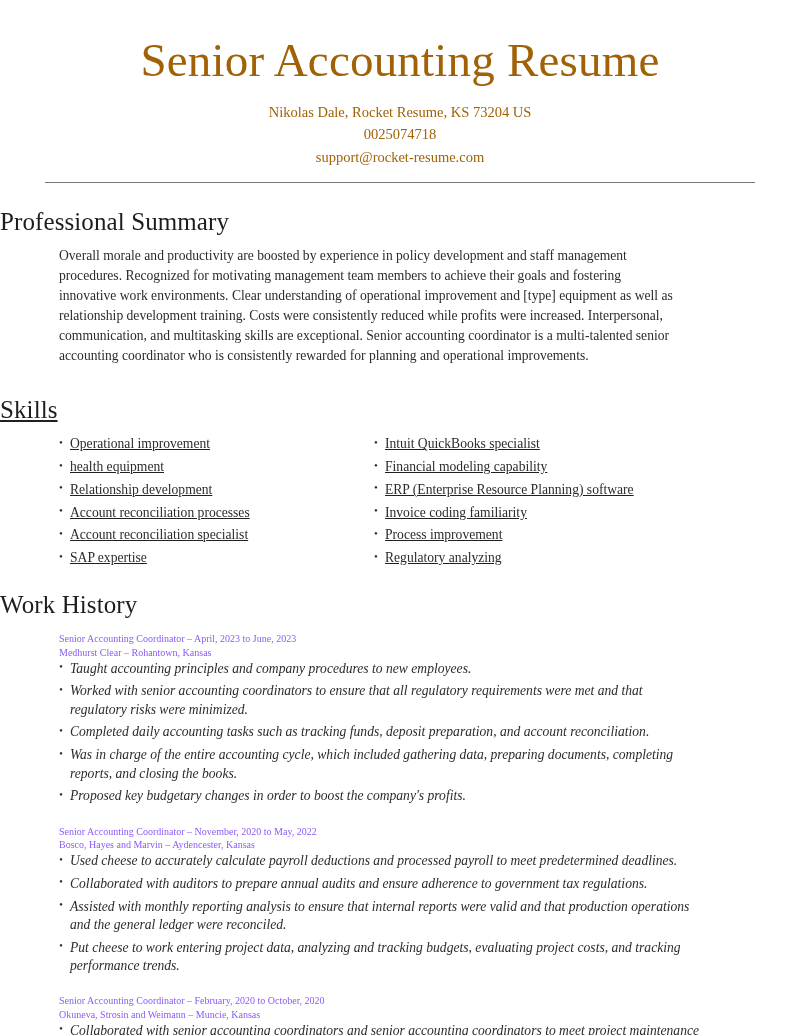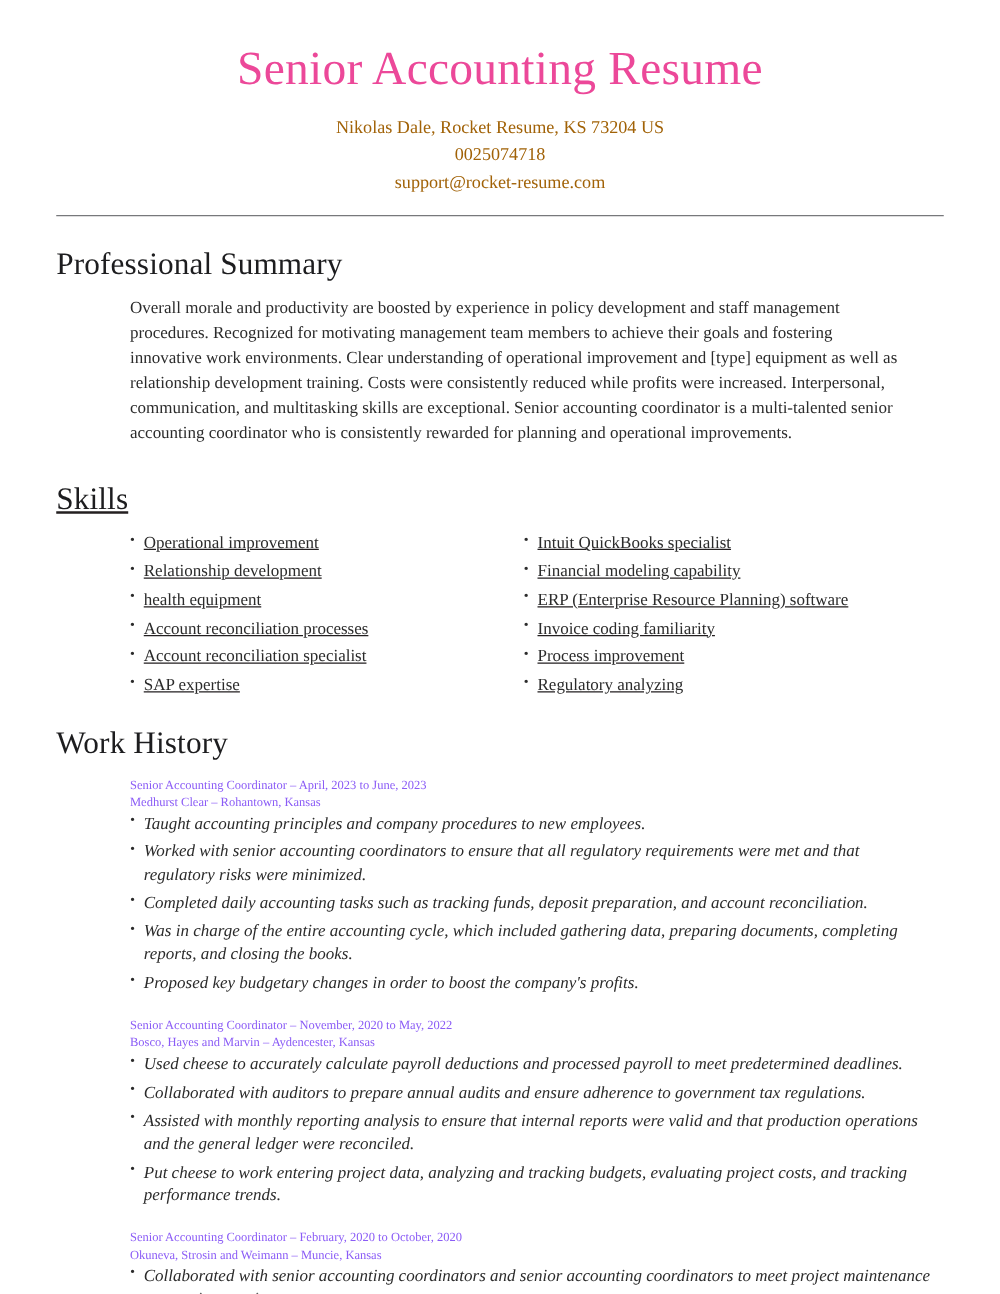--- a/index.html
+++ b/index.html
@@ -21,44 +21,43 @@
     box-sizing: border-box;
     padding: 0;
   }
 
   
   .resume-header {
     text-align: center;
     padding-top: 34px;
   }
   .resume-title {
-    font-size: 38px;
+    font-size: 47px;
     font-weight: 400;
     line-height: 1.12;
     letter-spacing: 0.2px;
     margin: 0;
-    color: #ec4899;
+    color: #a16207;
   }
   .contact-block {
     margin-top: 14px;
     font-size: 14.5px;
     line-height: 1.55;
     color: #a16207;
   }
   .contact-line { display: block; }
 
   .header-rule {
     border: 0;
     border-top: 1.6px solid #77787b;
     margin: 14px 45px 0 45px;
   }
 
   
   .section {
-    padding-left: 45px;
     padding-right: 45px;
   }
   .section-title {
     font-size: 25px;
     font-weight: 400;
     line-height: 1.2;
     margin: 0;
     color: #1d1d1f;
     letter-spacing: 0.1px;
   }
@@ -154,22 +153,22 @@
     <h2 class="section-title">Professional Summary</h2>
     <p class="summary-text">Overall morale and productivity are boosted by experience in policy development and staff management procedures. Recognized for motivating management team members to achieve their goals and fostering innovative work environments. Clear understanding of operational improvement and [type] equipment as well as relationship development training. Costs were consistently reduced while profits were increased. Interpersonal, communication, and multitasking skills are exceptional. Senior accounting coordinator is a multi-talented senior accounting coordinator who is consistently rewarded for planning and operational improvements.</p>
   </section>
 
   <section class="section" id="section-skills">
     <h2 class="section-title">Skills</h2>
     <div class="skills-columns">
       <div class="skills-col left">
         <ul class="bullets" id="skills-left-list">
             <li>Operational improvement</li>
+            <li>health equipment</li>
             <li>Relationship development</li>
-            <li>health equipment</li>
             <li>Account reconciliation processes</li>
             <li>Account reconciliation specialist</li>
             <li>SAP expertise</li>
           </ul>
       </div>
       <div class="skills-col right">
         <ul class="bullets" id="skills-right-list">
             <li>Intuit QuickBooks specialist</li>
             <li>Financial modeling capability</li>
             <li>ERP (Enterprise Resource Planning) software</li>

